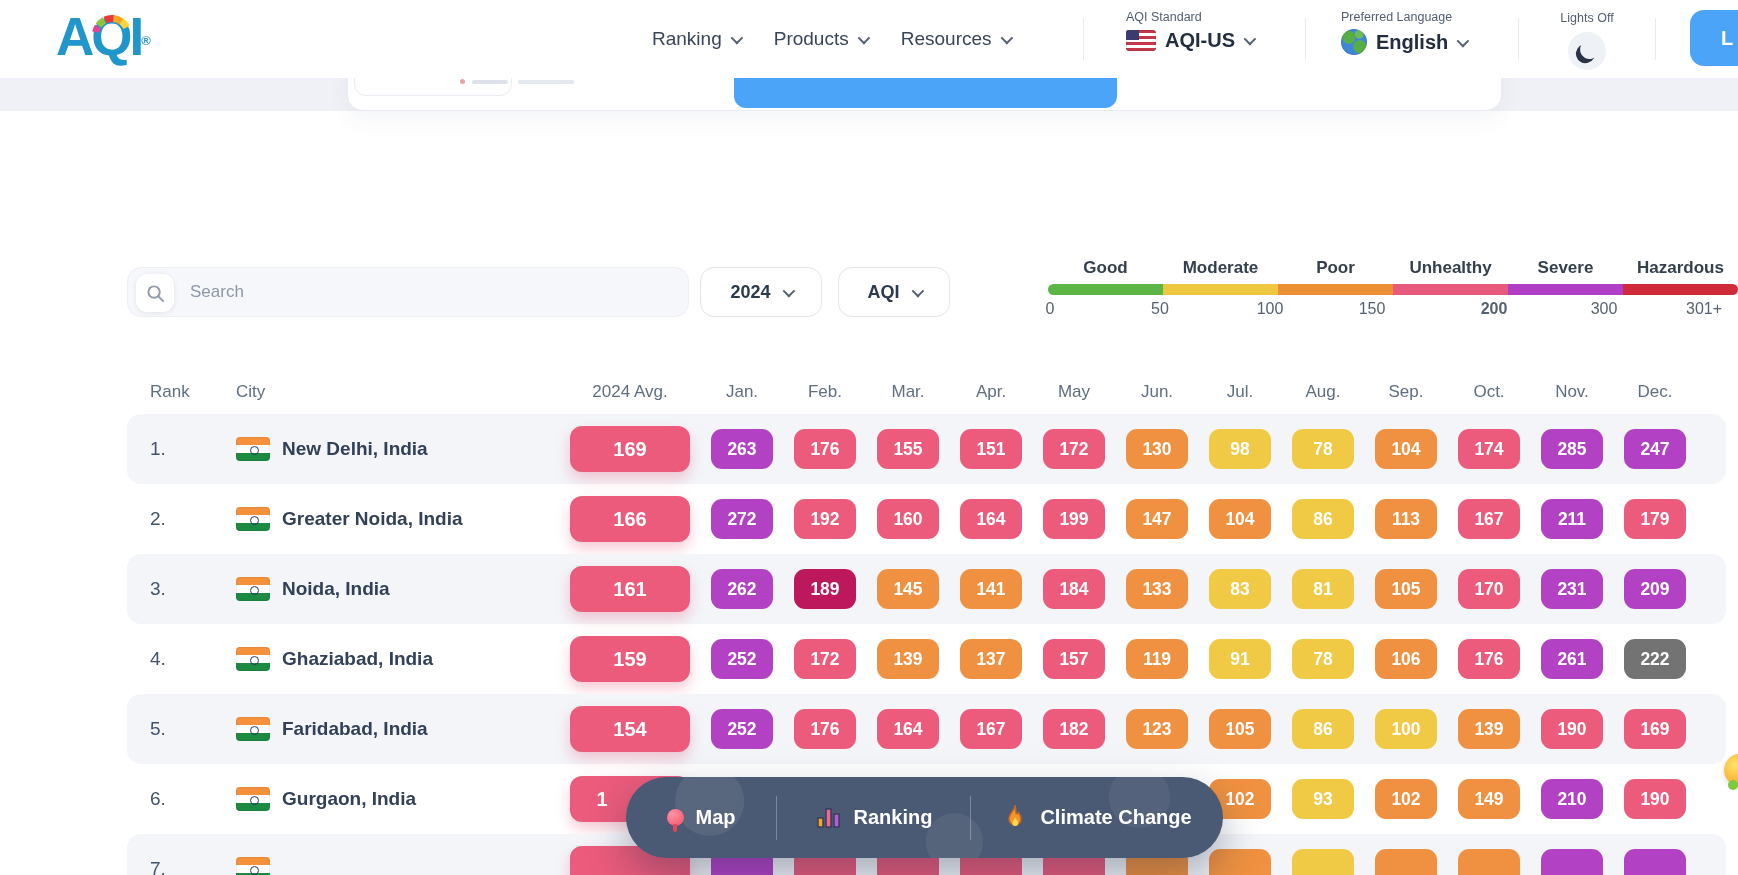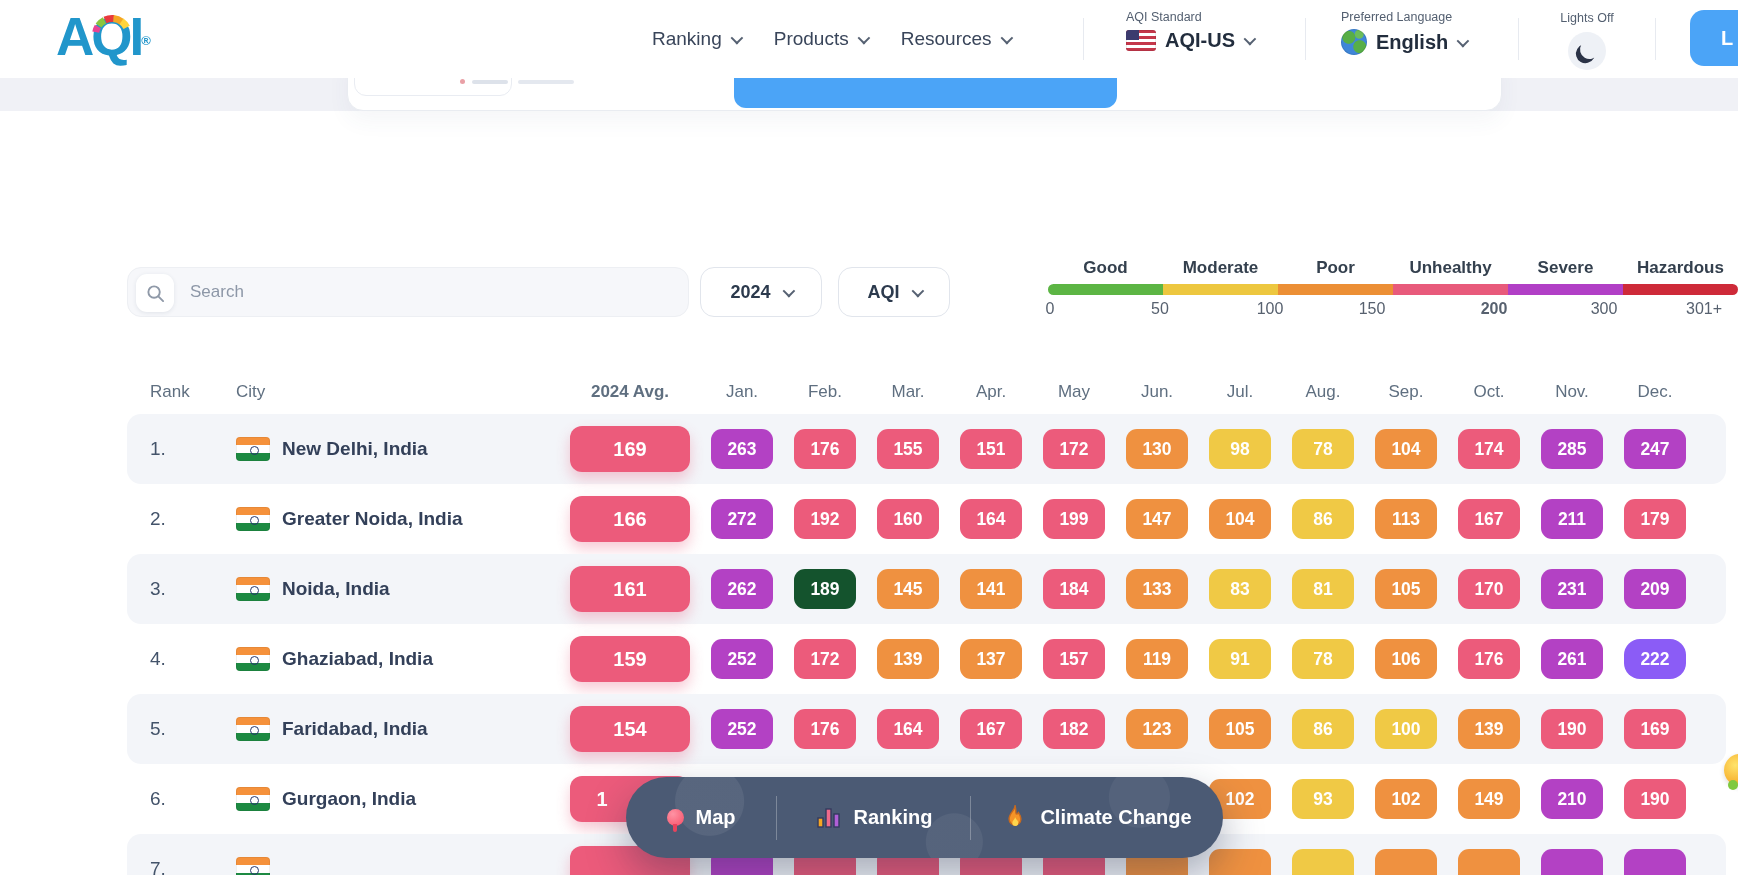--- a/index.html
+++ b/index.html
@@ -60,21 +60,21 @@
   .legend-bar { position:absolute; left:1048px; top:284px; width:690px; height:11px; border-radius:6px; overflow:hidden; display:flex; }
   .lg-seg { flex:1; height:100%; }
   .legend-ticks { position:absolute; left:1048px; top:300px; width:690px; height:20px; }
   .lg-tick { position:absolute; top:0; transform:translateX(-50%); font-size:16px; color:#57616f; }
   
   .table { position:absolute; left:127px; top:374px; width:1599px; z-index:2; }
   .thead { position:relative; height:40px; }
   .h-rank { position:absolute; left:23px; top:8px; font-size:17px; color:#5f6f80; }
   .h-city { position:absolute; left:109px; top:8px; font-size:17px; color:#5f6f80; }
   .thead .pillrow { top:8px; transform:none; }
-  .h-avg { width:120px; text-align:center; font-size:17px; color:#5f6f80;font-weight:bold; }
+  .h-avg { width:120px; text-align:center; font-size:17px; color:#5f6f80; }
   .h-month { width:62px; text-align:center; font-size:17px; color:#5f6f80; }
   .trow { position:relative; height:70px; border-radius:14px; cursor:pointer; }
   .trow.alt { background:#f3f5f9; }
   .rank { position:absolute; left:23px; top:50%; transform:translateY(-50%); font-size:19px; color:#43536a; }
   .flag { position:absolute; left:109px; top:50%; transform:translateY(-50%); width:34px; height:24px; border-radius:4px; overflow:hidden; background:linear-gradient(180deg,#f5913b 0 33.3%,#fff 33.3% 66.6%,#1d8a42 66.6% 100%); box-shadow:inset 0 0 0 1px rgba(0,0,0,.06); }
   .flag::after { content:""; position:absolute; left:50%; top:50%; width:7px; height:7px; margin:-3.5px 0 0 -3.5px; border-radius:50%; border:1.6px solid #26366e; }
   .city { position:absolute; left:155px; top:50%; transform:translateY(-50%); font-size:19px; font-weight:700; color:#334059; }
   .pillrow { position:absolute; left:443px; top:50%; transform:translateY(-50%); display:flex; align-items:center; gap:21px; }
   .pill { min-width:62px; width:62px; height:40px; border-radius:11px; display:flex; align-items:center; justify-content:center; color:#fff; font-weight:700; font-size:17.5px; }
   .pill.avg { width:120px; min-width:120px; height:46px; border-radius:12px; font-size:20px; box-shadow:0 7px 14px rgba(233,78,115,.30); }
@@ -287,21 +287,21 @@
       </div>
       <div class="trow alt">
         <span class="rank">3.</span>
         <span class="flag"></span>
         <span class="city">Noida, India</span>
         <div class="pillrow">
           <span class="pill avg" style="background: rgb(236, 91, 123);">
             <span>161</span>
           </span>
           <span class="pill" style="background: rgb(179, 65, 196);">262</span>
-          <span class="pill" style="background: #14532d;">189</span>
+          <span class="pill" style="background: #be185d;">189</span>
           <span class="pill" style="background: rgb(239, 145, 64);">145</span>
           <span class="pill" style="background: rgb(239, 145, 64);">141</span>
           <span class="pill" style="background: rgb(236, 91, 123);">184</span>
           <span class="pill" style="background: rgb(239, 145, 64);">133</span>
           <span class="pill" style="background: rgb(240, 201, 69);">83</span>
           <span class="pill" style="background: rgb(240, 201, 69);">81</span>
           <span class="pill" style="background: rgb(239, 145, 64);">105</span>
           <span class="pill" style="background: rgb(236, 91, 123);">170</span>
           <span class="pill" style="background: rgb(179, 65, 196);">231</span>
           <span class="pill" style="background: rgb(179, 65, 196);">209</span>
@@ -319,21 +319,21 @@
           <span class="pill" style="background: rgb(236, 91, 123);">172</span>
           <span class="pill" style="background: rgb(239, 145, 64);">139</span>
           <span class="pill" style="background: rgb(239, 145, 64);">137</span>
           <span class="pill" style="background: rgb(236, 91, 123);">157</span>
           <span class="pill" style="background: rgb(239, 145, 64);">119</span>
           <span class="pill" style="background: rgb(240, 201, 69);">91</span>
           <span class="pill" style="background: rgb(240, 201, 69);">78</span>
           <span class="pill" style="background: rgb(239, 145, 64);">106</span>
           <span class="pill" style="background: rgb(236, 91, 123);">176</span>
           <span class="pill" style="background: rgb(179, 65, 196);">261</span>
-          <span class="pill" style="background: #8b5cf6; border-radius: 16px;">222</span>
+          <span class="pill" style="background: #737373;">222</span>
         </div>
       </div>
       <div class="trow alt">
         <span class="rank">5.</span>
         <span class="flag"></span>
         <span class="city">Faridabad, India</span>
         <div class="pillrow">
           <span class="pill avg" style="background: rgb(236, 91, 123);">
             <span>154</span>
           </span>

